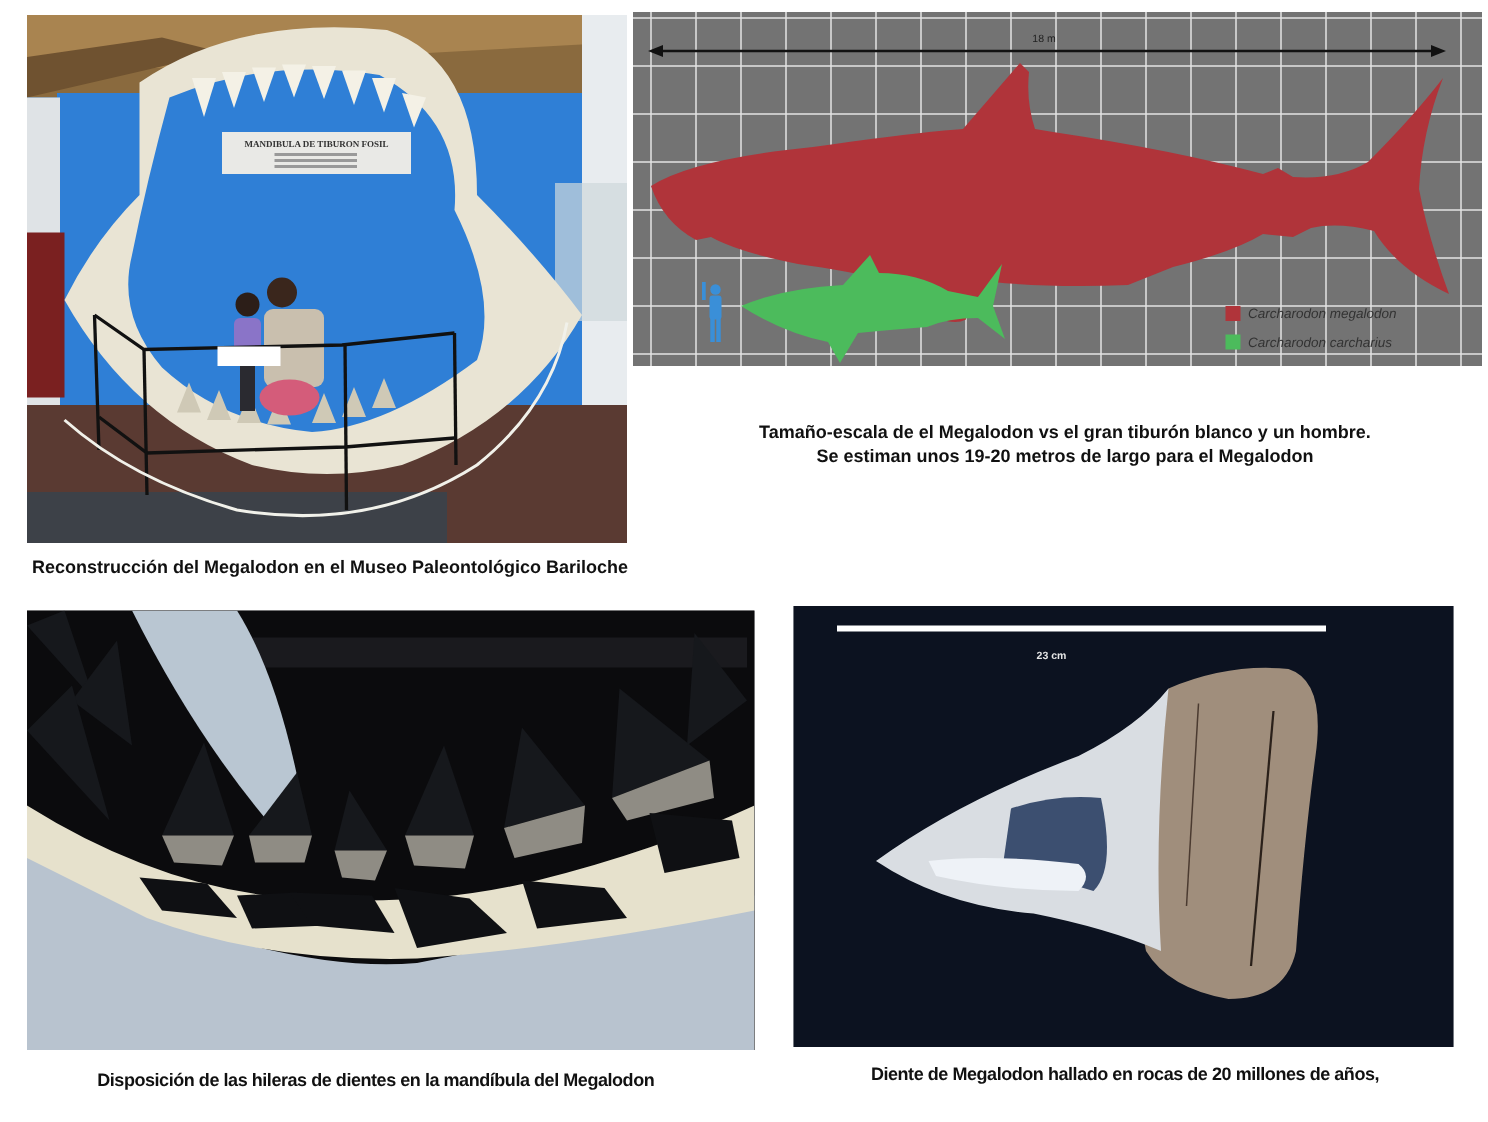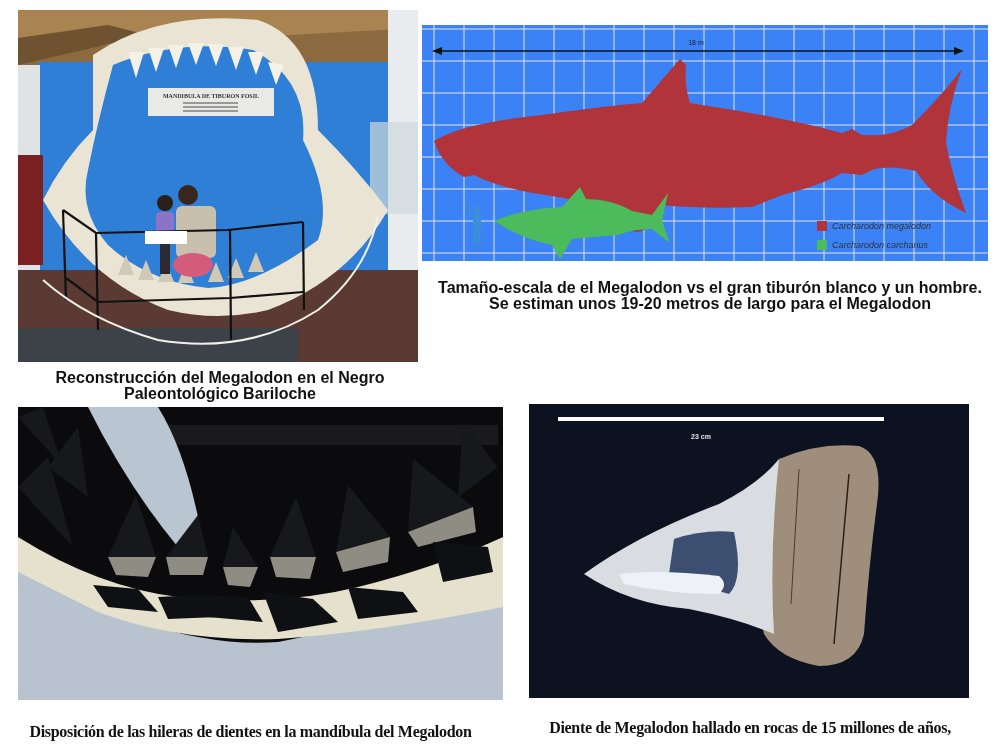--- a/index.html
+++ b/index.html
@@ -1,27 +1,27 @@
 <!DOCTYPE html>
 <html><head>
 <meta charset="utf-8">
 <style>
   * { box-sizing: border-box; margin: 0; padding: 0; }
   html, body { width: 992px; height: 748px; background: #ffffff; overflow: hidden; }
   body { position: relative; font-family: "Liberation Sans", sans-serif; color: #111; }
   .panel { position: absolute; overflow: hidden; }
-  .caption { position: absolute; font-weight: bold; font-size: 16px; text-align: center; line-height: 16px; color: #111; }
-  .caption.narrow { font-family: Liberation Serif, serif; letter-spacing: -0.3px; margin-top: 12px; }
+  .caption { position: absolute; font-weight: bold; font-size: 12px; text-align: center; line-height: 16px; color: #111; }
+  .caption.narrow { font-family: Liberation Sans, sans-serif; letter-spacing: -0.3px; }
 
   
   #museum { left: 18px; top: 10px; width: 400px; height: 352px; background: #2f7fd6; }
   #museum svg { width: 100%; height: 100%; display: block; }
 
   
-  #sizechart { left: 422px; top: 25px; width: 566px; height: 236px; background: #3b82f6; }
+  #sizechart { left: 422px; top: 8px; width: 566px; height: 236px; background: #737373; }
   #sizechart svg { width: 100%; height: 100%; display: block; }
 
   
   #teeth { left: 18px; top: 407px; width: 485px; height: 293px; background: #0b0b0d; }
   #teeth svg { width: 100%; height: 100%; display: block; }
 
   
   #tooth { left: 529px; top: 404px; width: 440px; height: 294px; background: #0c1220; }
   #tooth svg { width: 100%; height: 100%; display: block; }
   .legend-text { font-style: italic; font-size: 9px; fill: #333; font-family: "Liberation Sans", sans-serif; }
@@ -91,21 +91,21 @@
       <line x1="45" y1="200" x2="48" y2="290"></line>
       <line x1="78" y1="223" x2="80" y2="320"></line>
       <line x1="212" y1="220" x2="213" y2="330"></line>
       <line x1="285" y1="212" x2="286" y2="300"></line>
     </g>
     <rect x="127" y="221" width="42" height="13" fill="#fff"></rect>
 
     <path d="M25,270 Q70,310 140,330 Q230,345 300,300 Q350,260 360,205" stroke="#f1f1ea" stroke-width="2" fill="none"></path>
   </svg>
 </div>
-<div class="caption" style="left:18px; top:370px; width:404px;">Reconstrucción del Megalodon en el Negro Paleontológico Bariloche</div>
+<div class="caption" style="left:18px; top:370px; width:404px;">Reconstrucción del Megalodon en el Museo Paleontológico Bariloche</div>
 
 <div class="panel" id="sizechart">
   <svg viewBox="0 0 566 236">
 
     <g stroke="#e3e3e3" stroke-width="1">
       <line x1="0" y1="4" x2="566" y2="4"></line>
         <line x1="0" y1="36" x2="566" y2="36"></line>
       <line x1="0" y1="68" x2="566" y2="68"></line>
         <line x1="0" y1="100" x2="566" y2="100"></line>
       <line x1="0" y1="132" x2="566" y2="132"></line>
@@ -217,14 +217,14 @@
     <path d="M250,55 Q290,38 330,42 Q355,50 348,100 Q340,160 335,230 Q328,262 290,262 Q250,255 235,230 Q220,160 230,90 Z" fill="#a08e7c"></path>
 
     <path d="M55,170 Q110,130 190,100 Q230,80 250,55 Q240,150 245,230 Q210,215 160,205 Q100,200 55,170 Z" fill="#d9dde2"></path>
     <path d="M145,135 Q175,125 205,128 Q215,175 200,190 Q165,180 140,170 Z" fill="#3c4f70"></path>
     <path d="M90,170 Q130,165 190,172 Q200,180 190,190 Q140,190 95,180 Z" fill="#eef2f7"></path>
     <line x1="320" y1="70" x2="305" y2="240" stroke="#2a201a" stroke-width="1.5"></line>
     <line x1="270" y1="65" x2="262" y2="200" stroke="#4a3a30" stroke-width="1"></line>
   </svg>
 </div>
 <div class="caption narrow" style="left:520px; top:708px; width:460px;">
-  <div>Diente de Megalodon hallado en rocas de 15 millones de años,</div>
+  <div>Diente de Megalodon hallado en rocas de 20 millones de años,</div>
 </div>
 
 </body></html>

